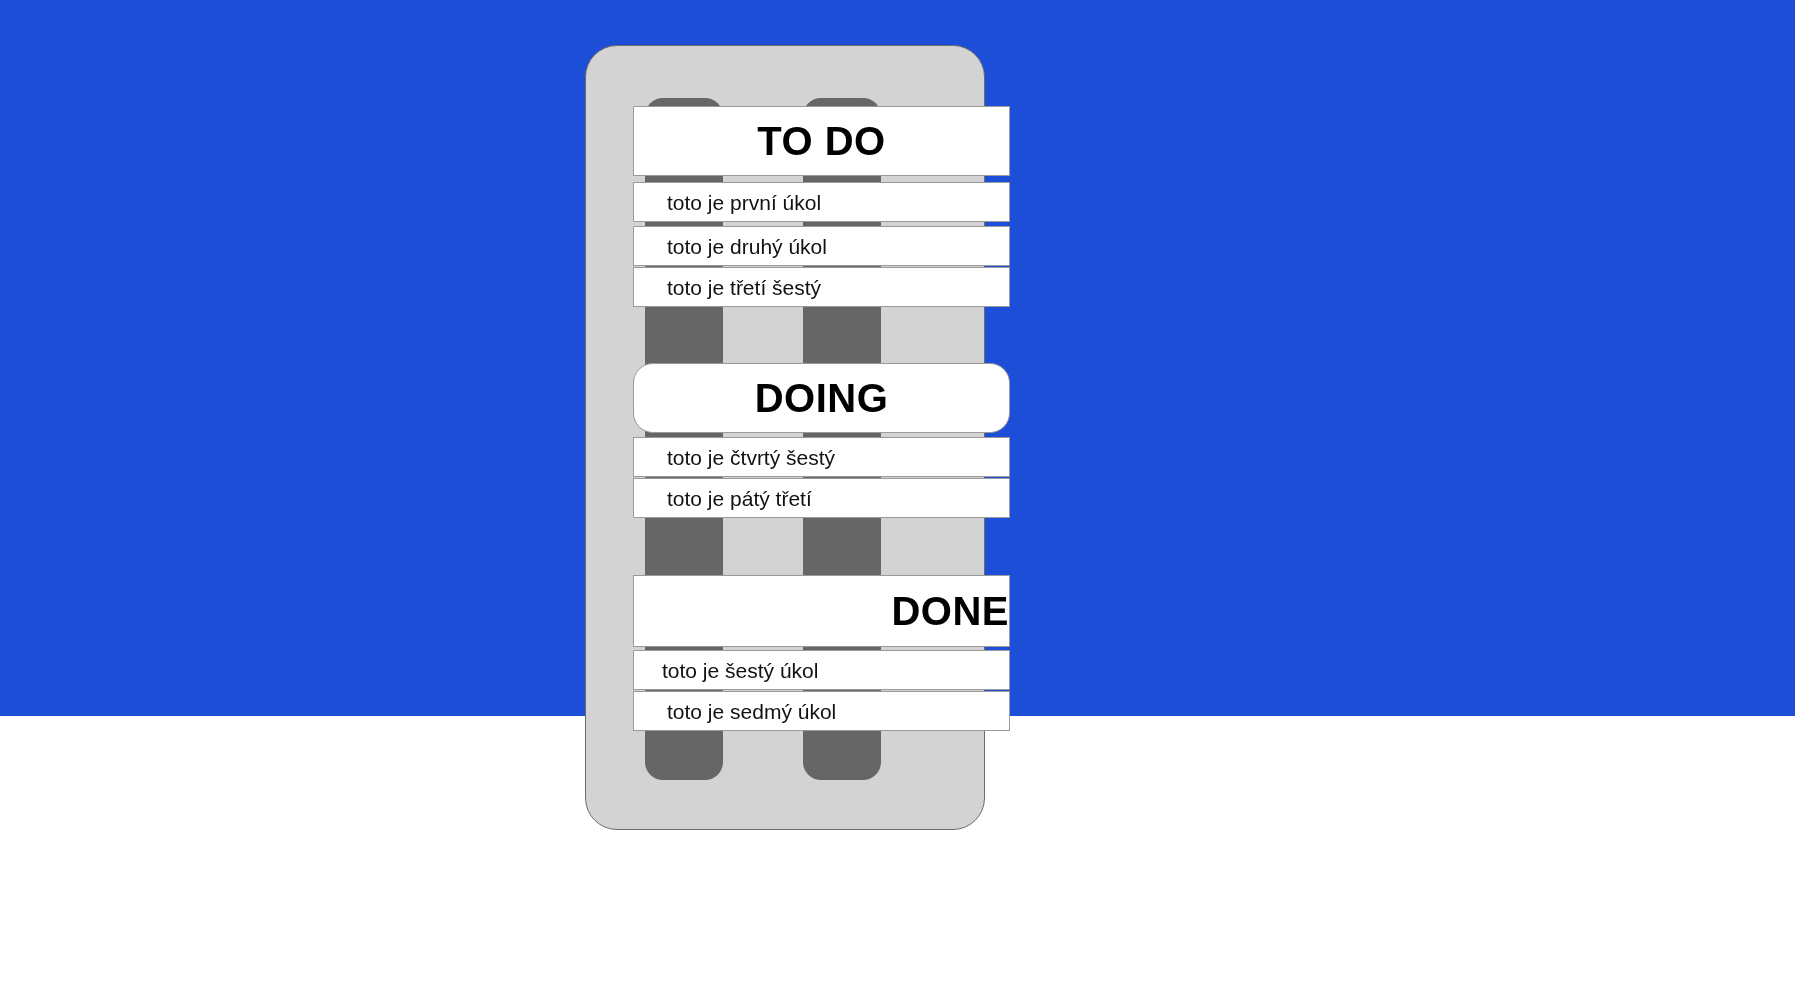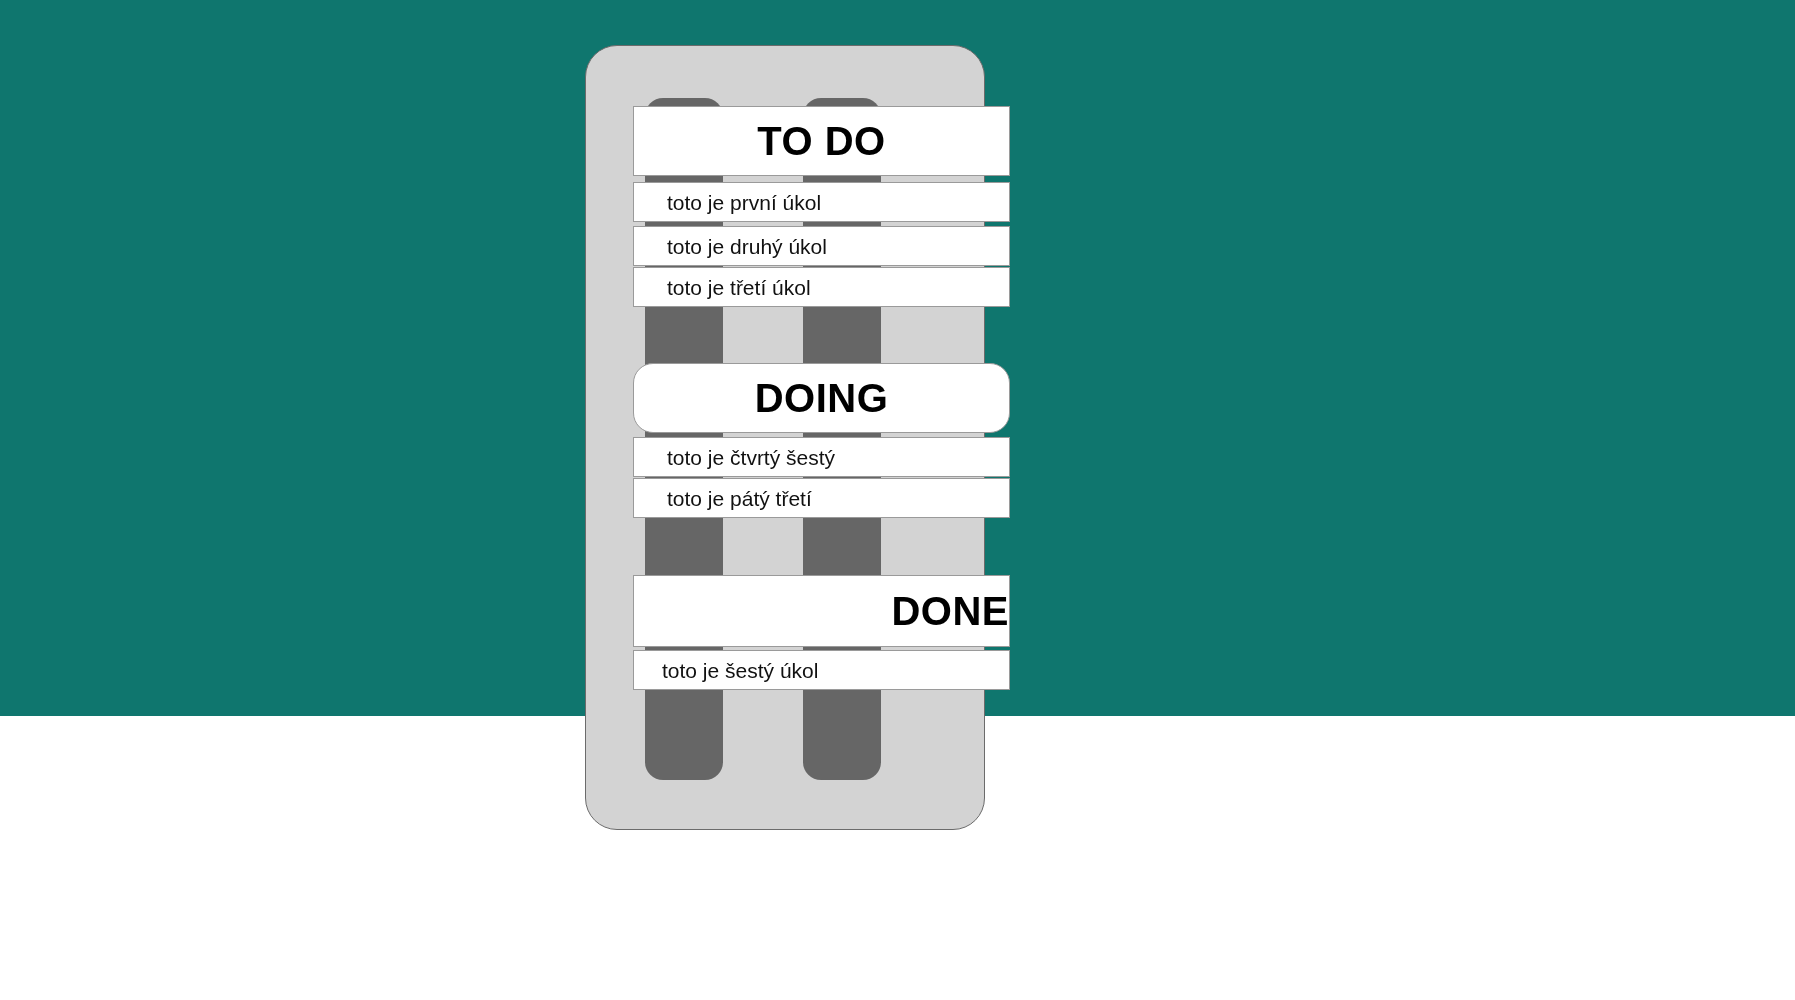--- a/index.html
+++ b/index.html
@@ -8,21 +8,21 @@
     height: 1000px;
     background: #ffffff;
     font-family: "Liberation Sans", sans-serif;
     overflow: hidden;
   }
 
   #stage {
     position: relative;
     width: 1795px;
     height: 716px;
-    background: #0f766e;
+    background: #1d4ed8;
   }
 
   
   .device {
     position: absolute;
     left: 585px;
     top: 45px;
     width: 400px;
     height: 785px;
     background: #d3d3d3;
@@ -130,35 +130,38 @@
     <span class="section-title">TO DO</span>
   </div>
 
   <div class="card task-card t-1">
     <span class="task-label">toto je první úkol</span>
   </div>
   <div class="card task-card t-2">
     <span class="task-label">toto je druhý úkol</span>
   </div>
   <div class="card task-card t-3">
-    <span class="task-label">toto je třetí úkol</span>
+    <span class="task-label">toto je třetí šestý</span>
   </div>
 
   <div class="card section-card c-doing">
     <span class="section-title">DOING</span>
   </div>
 
   <div class="card task-card t-4">
     <span class="task-label">toto je čtvrtý šestý</span>
   </div>
   <div class="card task-card t-5">
     <span class="task-label">toto je pátý třetí</span>
   </div>
 
   <div class="card section-card c-done">
     <span class="section-title">DONE</span>
   </div>
 
   <div class="card task-card t-6">
     <span class="task-label">toto je šestý úkol</span>
   </div>
+  <div class="card task-card t-7">
+    <span class="task-label">toto je sedmý úkol</span>
+  </div>
 
 </div>
 
 </body></html>

